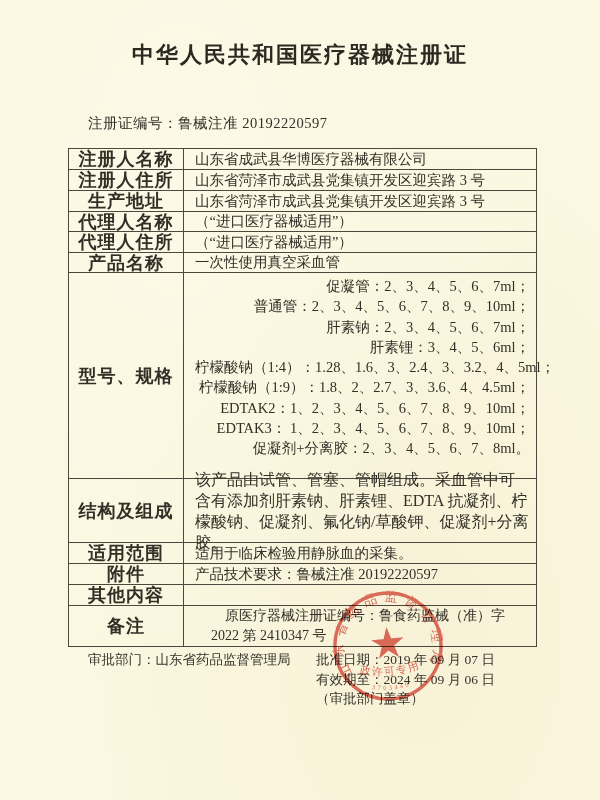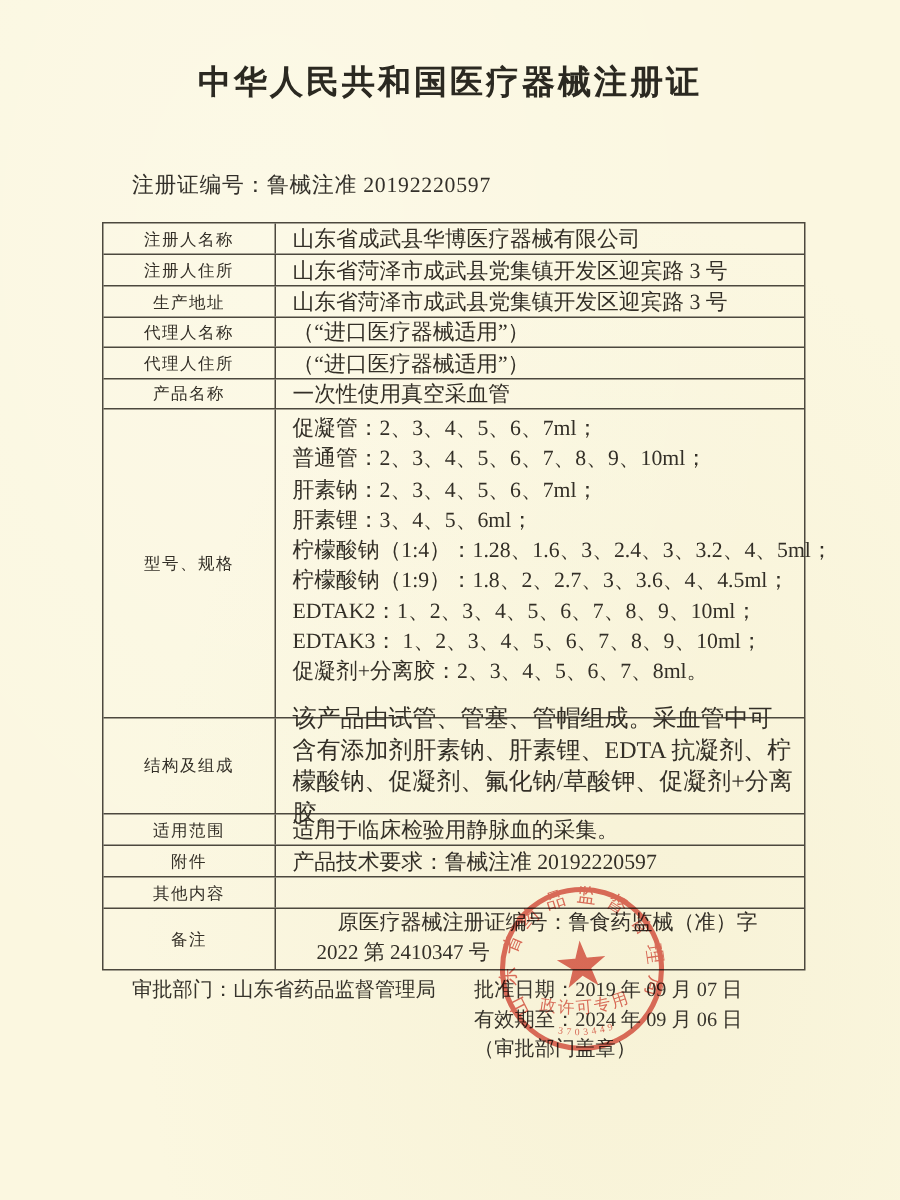--- a/index.html
+++ b/index.html
@@ -29,30 +29,30 @@
   .trow{display:flex;border-top:1px solid #4c483e;box-sizing:border-box;}
   .trow:first-child{border-top:none;}
   .rh-a{height:20px;}
   .rh-b{height:21px;}
   .rh-specs{height:206px;}
   .rh-comp{height:64px;}
   .rh-remark{height:41px;gap:16px;}
   .tlabel{
     flex:0 0 115px;width:115px;border-right:1px solid #4c483e;box-sizing:border-box;
     display:flex;align-items:center;justify-content:center;
-    font-size:11px;letter-spacing:1px;color:#332f27;
+    font-size:18px;letter-spacing:1px;color:#332f27;font-weight:bold;
   }
   .tvalue{
     flex:1;min-width:0;box-sizing:border-box;
     display:flex;align-items:center;
     font-size:14.5px;color:#332f27;padding:0 6px 0 11px;
   }
   .tvalue .wrapblock{display:block;width:100%;}
   .specs{display:block;padding-top:3px;}
-  .specline{line-height:20.3px;white-space:nowrap;font-size:14.5px;}
+  .specline{line-height:20.3px;white-space:nowrap;font-size:14.5px;text-align:right;}
   .comp{line-height:21px;font-size:16px;}
   .remark{line-height:20px;font-size:14px;text-indent:1em;}
   .dept{position:absolute;left:88px;top:651px;font-size:13.5px;color:#36332b;}
   .fright{position:absolute;left:316px;top:650px;font-size:13.5px;line-height:19.5px;color:#36332b;}
   .seal{
     position:absolute;left:326px;top:584px;width:124px;height:124px;
     transform:rotate(-5deg);
     mix-blend-mode:multiply;opacity:0.85;
     pointer-events:none;
   }

